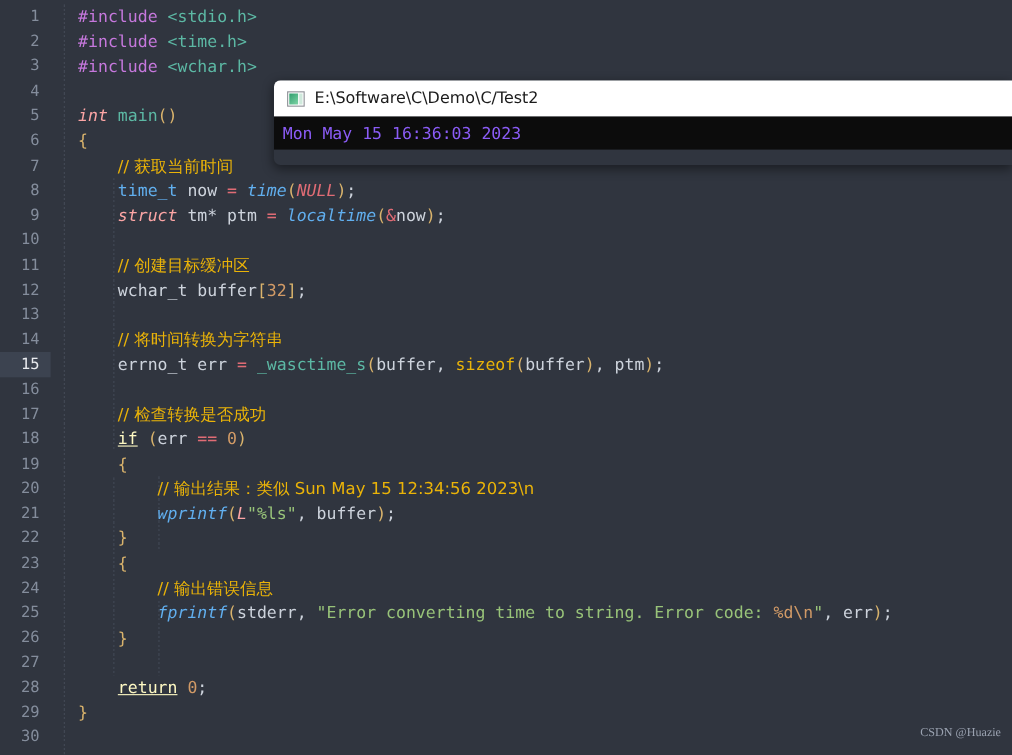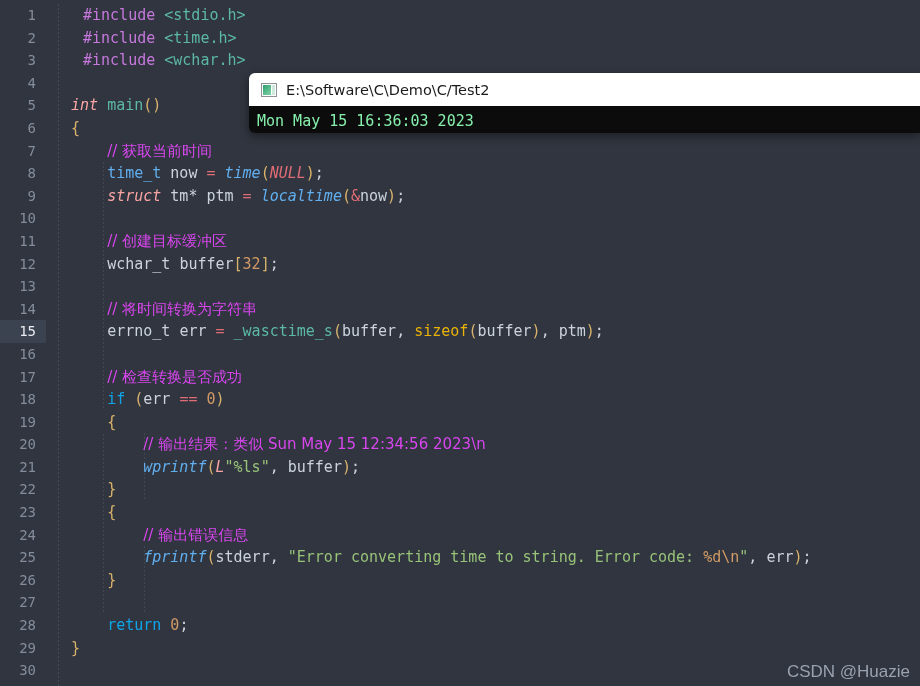--- a/index.html
+++ b/index.html
@@ -91,46 +91,46 @@
     width: 1px;
     background: repeating-linear-gradient(
         to bottom,
         #434b58 0px, #434b58 2px,
         transparent 2px, transparent 4px);
     opacity: .85;
     pointer-events: none;
   }
 
   
-  .t-pre   { color: #c678dd; margin-left: 12px; }                    
+  .t-pre   { color: #c678dd; }                    
   .t-hdr   { color: #5cb8a4; }                    
   .t-kw    { color: #fca5a5; font-style: italic; }
-  .t-kw2   { color: #0ea5e9; }                    
+  .t-kw2   { color: #fef9c3; text-decoration: underline; }                    
   .t-fn    { color: #61afef; font-style: italic; }
   .t-type  { color: #61afef; }
   .t-id    { color: #cdd3dc; }                    
   .t-punc  { color: #cdd3dc; }
   .t-paren { color: #d9b36c; }                    
   .t-brace { color: #d9b36c; }                    
   .t-brack { color: #d9b36c; }                    
   .t-op    { color: #e06c75; }                    
   .t-num   { color: #d19a66; }                    
   .t-const { color: #e06c75; font-style: italic; }
   .t-str   { color: #98c379; }                    
   .t-esc   { color: #d19a66; }                    
-  .t-cm-cn { color: #d946ef; font-family: "DejaVu Sans", "Liberation Sans", sans-serif; }
+  .t-cm-cn { color: #eab308; font-family: "DejaVu Sans", "Liberation Sans", sans-serif; }
   .t-macro { color: #eab308; }                    
 
   
   #console {
     position: absolute;
     left: 249px;
     top: 73px;
     width: 671px;
-    height: 60px;
+    height: 77px;
     border-radius: 6px 0 0 6px;
     overflow: hidden;
     box-shadow: 0 3px 10px rgba(0,0,0,.45);
   }
   .con-title {
     height: 33px;
     background: #ffffff;
     display: flex;
     align-items: center;
     padding-left: 12px;
@@ -163,36 +163,36 @@
   }
   .con-title-text {
     font-family: "DejaVu Sans", "Liberation Sans", sans-serif;
     font-size: 14.5px;
     color: #1b1b1b;
     white-space: nowrap;
   }
   .con-body {
     height: 30px;
     background: #0c0c0c;
-    color: #86efac;
+    color: #8b5cf6;
     font-family: "DejaVu Sans Mono", "Liberation Mono", monospace;
     font-size: 15px;
     line-height: 30px;
     padding-left: 8px;
     white-space: pre;
     box-sizing: border-box;
   }
 
   
   #watermark {
     position: absolute;
     right: 10px;
-    bottom: 4px;
-    font-family: Liberation Sans, sans-serif;
-    font-size: 17px;
+    bottom: 14px;
+    font-family: Liberation Serif, serif;
+    font-size: 11px;
     color: #9aa2b0;
     user-select: none;
   }
 </style>
 </head>
 <body>
 
 <div id="editor">
 
   <div class="code-wrap">

